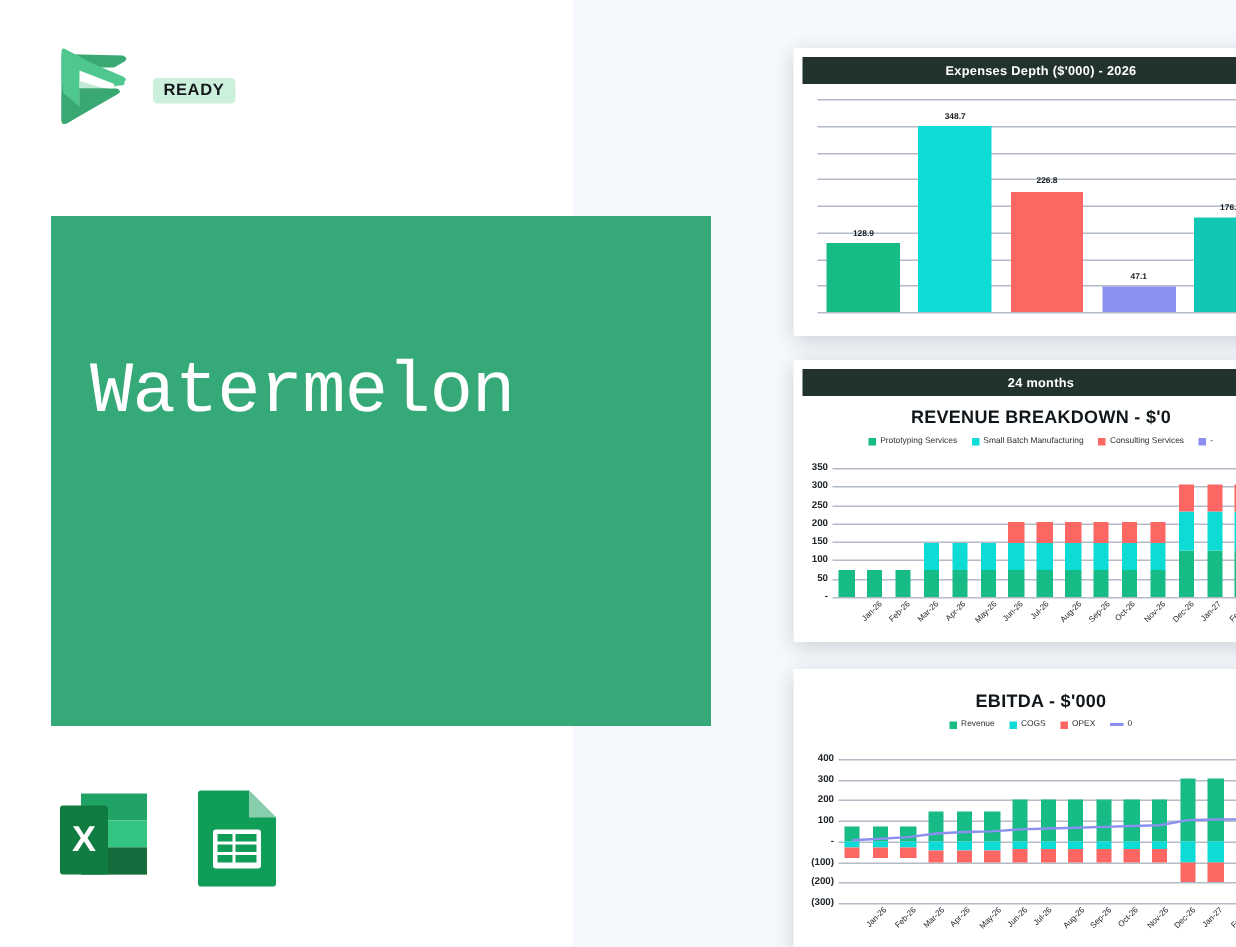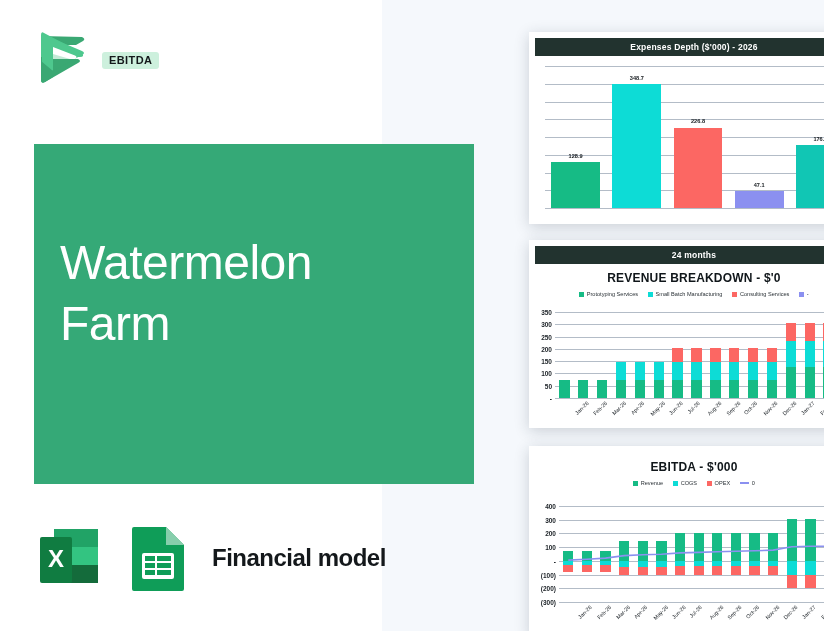--- a/index.html
+++ b/index.html
@@ -51,20 +51,21 @@
     background:#35a977;
     z-index:3;
   }
   .title-banner .doc-title{
     position:absolute; left:26px; top:88px;
     color:#ffffff;
     font-size:48px;
     line-height:1.28;
     font-weight:normal;
     letter-spacing:-.5px;
+    font-family:Liberation Mono, monospace;
   }
 
   
   .footer-row{
     position:absolute; left:30px; top:519px;
     display:flex; align-items:center; gap:16px;
     z-index:5;
   }
   .ico-excel{ width:78px; height:78px; position:relative; flex:0 0 auto;}
   .ico-sheets{ width:68px; height:78px; position:relative; flex:0 0 auto;}
@@ -139,28 +140,27 @@
       <path d="M11 9 L11 53 Q11 57 15 55 L23 50 L23 18 L46 18 L53 14 Q56 12 52 10 Z" fill="#3aa873"></path>
       <path d="M14 6 Q11 4 11 8 L11 30 L50 30 Q55 30 52 26 Z" fill="#4ec88e" transform="rotate(0)"></path>
       <path d="M12 7 L12 49 L52 28 Q56 26 52 24 Z" fill="#4ec88e"></path>
       <path d="M23 20 L23 44 L45 32 Q48 30 45 28.5 Z" fill="#ffffff"></path>
       <path d="M23 27 L23 44 L40 35 Q43 33.5 40 32 Z" fill="#b9e6cf" opacity=".85"></path>
       <path d="M11 34 L11 53 Q11 57 15 55 L48 36 Q52 34 48 32 L23 32 L23 44 Z" fill="#3aa873"></path>
       <path d="M23 32 L23 44 L41 34 Q44 32.6 41 32 Z" fill="#3aa873"></path>
     </svg>
   </div>
   <div class="brand-text">
-    <span class="ready-badge">EBITDA</span>
+    <span class="ready-badge">READY</span>
   </div>
 </div>
 
 <div class="title-banner">
   <div class="doc-title">
     <div>Watermelon</div>
-    <div>Farm</div>
   </div>
 </div>
 
 <div class="footer-row">
   <div class="ico-excel">
     <svg width="78" height="78" viewBox="0 0 78 78" aria-hidden="true">
       <rect x="24" y="10" width="44" height="18" fill="#21a366"></rect>
       <rect x="24" y="28" width="44" height="18" fill="#33c481"></rect>
       <rect x="24" y="46" width="44" height="18" fill="#107c41"></rect>
       <rect x="24" y="46" width="44" height="18" fill="#185c37" opacity=".55"></rect>
@@ -174,21 +174,20 @@
       <path d="M42 8 l18 18 h-18 z" fill="#87ceac"></path>
       <rect x="18" y="34" width="32" height="26" rx="2" fill="#ffffff"></rect>
       <rect x="21" y="37" width="10" height="5" fill="#0f9d58"></rect>
       <rect x="33" y="37" width="14" height="5" fill="#0f9d58"></rect>
       <rect x="21" y="44" width="10" height="5" fill="#0f9d58"></rect>
       <rect x="33" y="44" width="14" height="5" fill="#0f9d58"></rect>
       <rect x="21" y="51" width="10" height="5" fill="#0f9d58"></rect>
       <rect x="33" y="51" width="14" height="5" fill="#0f9d58"></rect>
     </svg>
   </div>
-  <div class="footer-label">Financial model</div>
 </div>
 
 <div class="card" id="card-expenses">
   <div class="card-header">Expenses Depth ($'000) - 2026</div>
   <div class="plot" id="plot-expenses" style="position:absolute; left:16px; right:8px; top:34px; bottom:16px;">
       <div class="gridline" style="top: 0px;"></div>
       <div class="gridline" style="top: 17.75px;"></div>
       <div class="gridline" style="top: 35.5px;"></div>
       <div class="gridline" style="top: 53.25px;"></div>
       <div class="gridline" style="top: 71px;"></div>

